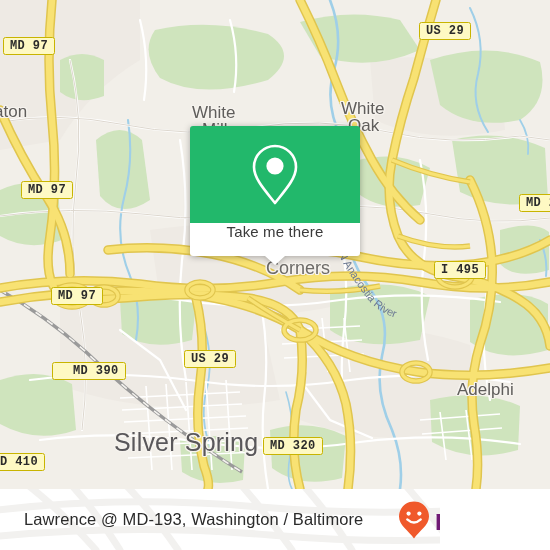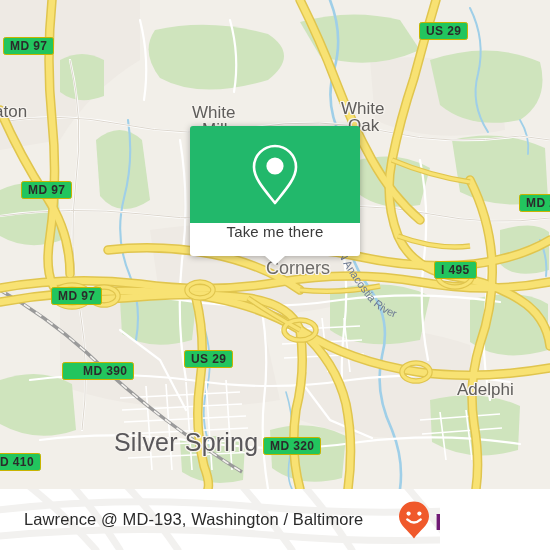--- a/index.html
+++ b/index.html
@@ -63,25 +63,25 @@
   }
   .place-label.hamlet {
     font-size: 18px;
     color: #6d6b68;
     margin-left: 44px;
   }
 
   
   .shield {
     position: absolute;
-    background: #22c55e;
+    background: #fef9c3;
     border: 1.6px solid #c8b400;
     border-radius: 2.5px;
     color: #2b2b2b;
-    font-family: Liberation Sans, sans-serif;
+    font-family: Liberation Mono, monospace;
     font-size: 12px;
     font-weight: bold;
     letter-spacing: 0.4px;
     padding: 1.5px 6px 2px 6px;
     white-space: nowrap;
     line-height: 1.05;
     box-sizing: border-box;
   }
 
   
@@ -384,21 +384,21 @@
     <div class="place-label city" style="left:98px;  top:430px;margin-left:16px;">Silver Spring</div>
     <div class="place-label town" style="left:457px; top:381px;">Adelphi</div>
 
     <div class="shield" style="left:3px;   top:37px;">MD 97</div>
     <div class="shield" style="left:419px; top:22px;">US 29</div>
     <div class="shield" style="left:21px;  top:181px;">MD 97</div>
     <div class="shield" style="left:519px; top:194px;">MD 2</div>
     <div class="shield" style="left:434px; top:261px;">I 495</div>
     <div class="shield" style="left:51px;  top:287px;">MD 97</div>
     <div class="shield" style="left:184px; top:350px;">US 29</div>
-    <div class="shield" style="left:62px;  top:362px;padding-left:20px;">MD 390</div>
+    <div class="shield" style="left:52px;  top:362px;padding-left:20px;">MD 390</div>
     <div class="shield" style="left:263px; top:437px;">MD 320</div>
     <div class="shield" style="left:-7px;  top:453px;">D 410</div>
 
     <div id="popup-card">
       <div id="popup-green">
         <svg width="58" height="68" viewBox="0 0 58 68">
           <path d="M29 5 C17.4 5 8 14.4 8 26 C8 38 20 50.5 29 62 C38 50.5 50 38 50 26 C50 14.4 40.6 5 29 5 Z" fill="none" stroke="#ffffff" stroke-width="2.6" stroke-linejoin="round"></path>
           <circle cx="29" cy="25" r="8.6" fill="#ffffff"></circle>
         </svg>
       </div>

